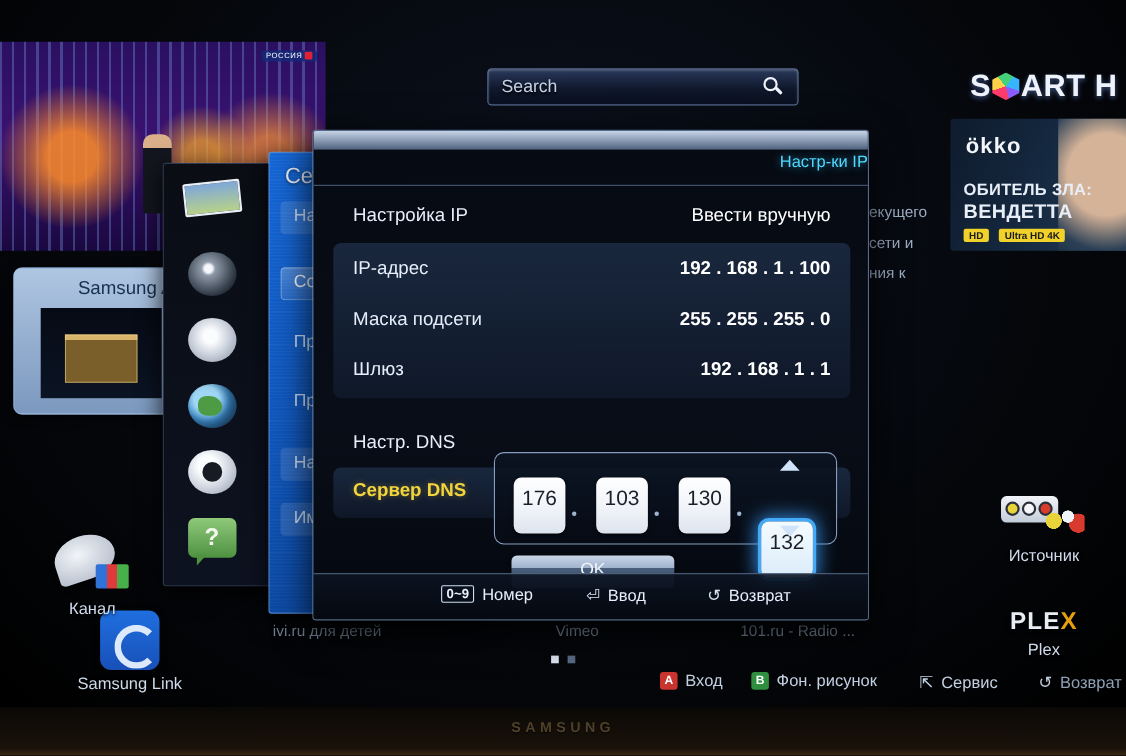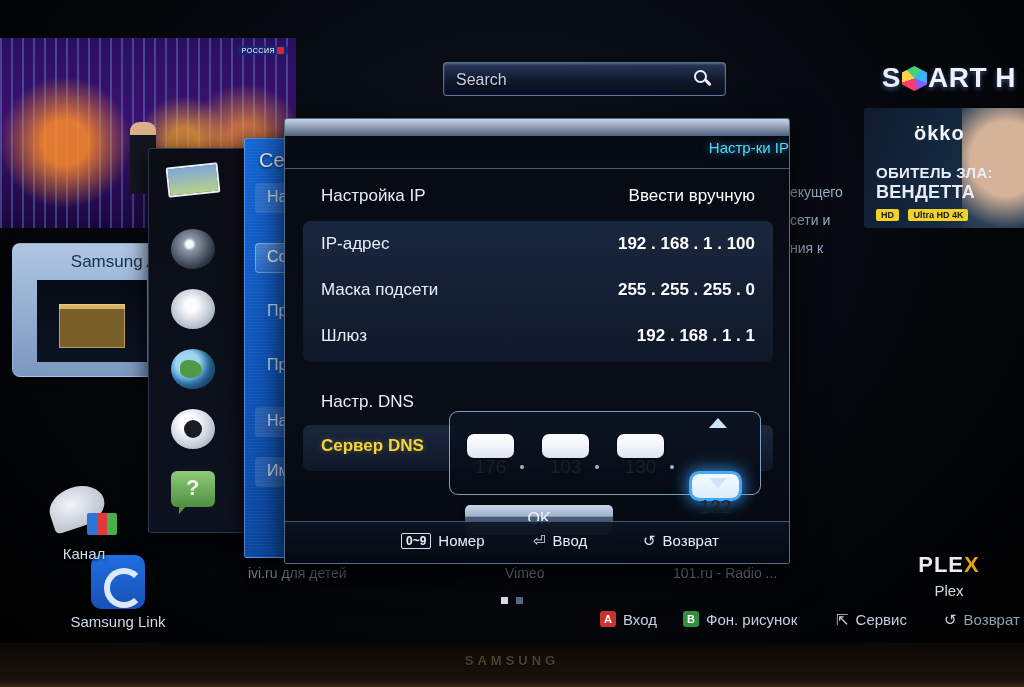--- a/index.html
+++ b/index.html
@@ -115,21 +115,21 @@
   #bglbl1 { left:505px; top:565px; }
   #bglbl2 { left:673px; top:565px; }
   .dots { position:absolute; left:0; top:590px; width:1024px; text-align:center; }
   .dots i { display:inline-block; width:7px; height:7px; margin:0 4px; background:#5a6c86; }
   .dots i.on { background:#dfe8f5; }
 
   
   .okko { position:absolute; left:864px; top:108px; width:200px; height:120px; overflow:hidden;
           background:linear-gradient(110deg,#0f1b2d 0%, #14283f 40%, #20364f 70%, #3b5a78 100%);
           border-radius:3px; }
-  .okko .brand { position:absolute; left:14px; top:14px; font-size:20px; font-weight:bold; color:#f2f5fa; letter-spacing:1px;margin-left:36px; }
+  .okko .brand { position:absolute; left:14px; top:14px; font-size:20px; font-weight:bold; color:#f2f5fa; letter-spacing:1px; }
   .okko .face { position:absolute; right:-8px; top:-6px; width:110px; height:126px;
                 background:radial-gradient(ellipse at 40% 45%, #d5b398 0 38%, #2b4056 70%, #16293c 100%); }
   .okko .t1 { position:absolute; left:12px; top:56px; font-size:15px; font-weight:bold; color:#e8eef7; letter-spacing:.3px; }
   .okko .t2 { position:absolute; left:12px; top:74px; font-size:18px; font-weight:bold; color:#e8eef7; letter-spacing:.3px; }
   .okko .badges { position:absolute; left:12px; top:96px; }
   .okko .badge { display:inline-block; font-size:9px; font-weight:bold; color:#1a1a1a;
                  background:#f0d22a; padding:1px 5px; border-radius:2px; margin-right:5px; }
 
   
   .menu-dark { position:absolute; left:148px; top:148px; width:120px; height:385px;
@@ -195,23 +195,23 @@
             background:linear-gradient(180deg, rgba(40,62,96,.55), rgba(24,38,62,.45));
             border-radius:7px; }
 
   .dnslabel { position:absolute; left:36px; top:273px; font-size:17px; color:#e7eefb; }
   .dnsserver { position:absolute; left:36px; top:317px; font-size:17px; font-weight:bold; color:#f2d43c;
                text-shadow:0 0 6px rgba(240,200,50,.35); }
 
   .octbox { position:absolute; left:164px; top:292px; width:312px; height:84px;
             border:1px solid rgba(175,205,245,.75); border-radius:9px;
             background:linear-gradient(180deg, rgba(12,20,34,.92), rgba(6,11,20,.92)); }
-  .oct { position:absolute; top:22px; width:47px; height:24px; border-radius:7px;
+  .oct { position:absolute; top:22px; width:47px; height:51px; border-radius:7px;
          background:linear-gradient(180deg,#ffffff 0%, #eef2f8 60%, #dde4ee 100%);
-         color:#1b1f27; font-size:19px; text-align:center; padding-top:22px;
+         color:#1b1f27; font-size:19px; text-align:center; padding-top:9px;
          box-shadow:0 1px 2px rgba(0,0,0,.6); }
   .oct.focus { background:linear-gradient(180deg,#f4fbff 0%, #dcecfa 100%);
                box-shadow:0 0 0 3px rgba(70,175,255,.95), 0 0 16px 5px rgba(60,160,255,.8);margin-top:40px; }
   #oct0 { left:17px; } #oct1 { left:92px; } #oct2 { left:167px; } #oct3 { left:242px; }
   .odot { position:absolute; top:53px; width:4px; height:4px; border-radius:50%; background:#9fb3cd; }
   #odot0 { left:70px; } #odot1 { left:145px; } #odot2 { left:220px; }
   .arr { position:absolute; left:259px; width:0; height:0; border-left:9px solid transparent;
          border-right:9px solid transparent; }
   .arr.up { top:6px; border-bottom:10px solid #cfe3fa; }
   .arr.dn { top:66px; border-top:10px solid #cfe3fa; }
@@ -285,20 +285,31 @@
     </div>
 
     <div class="sideapp" id="app-channel">
       <div class="dish">
         <span class="d1"></span>
         <span class="d2"></span>
       </div>
       <span class="lbl">Канал</span>
     </div>
 
+    <div class="sideapp" id="app-source">
+      <div class="srcico">
+        <span class="plug">
+            <i></i>
+            <i></i>
+            <i></i>
+          </span>
+        <span class="cords"></span>
+      </div>
+      <span class="lbl">Источник</span>
+    </div>
 
     <div class="sideapp" id="app-plex">
       <div class="plexlogo"><span style="color:#e8ecf3">PLE</span><span>X</span></div>
       <span class="lbl">Plex</span>
     </div>
 
     <div class="okko">
       <div class="face"></div>
       <div class="brand">ökko</div>
       <div class="t1">ОБИТЕЛЬ ЗЛА:</div>

